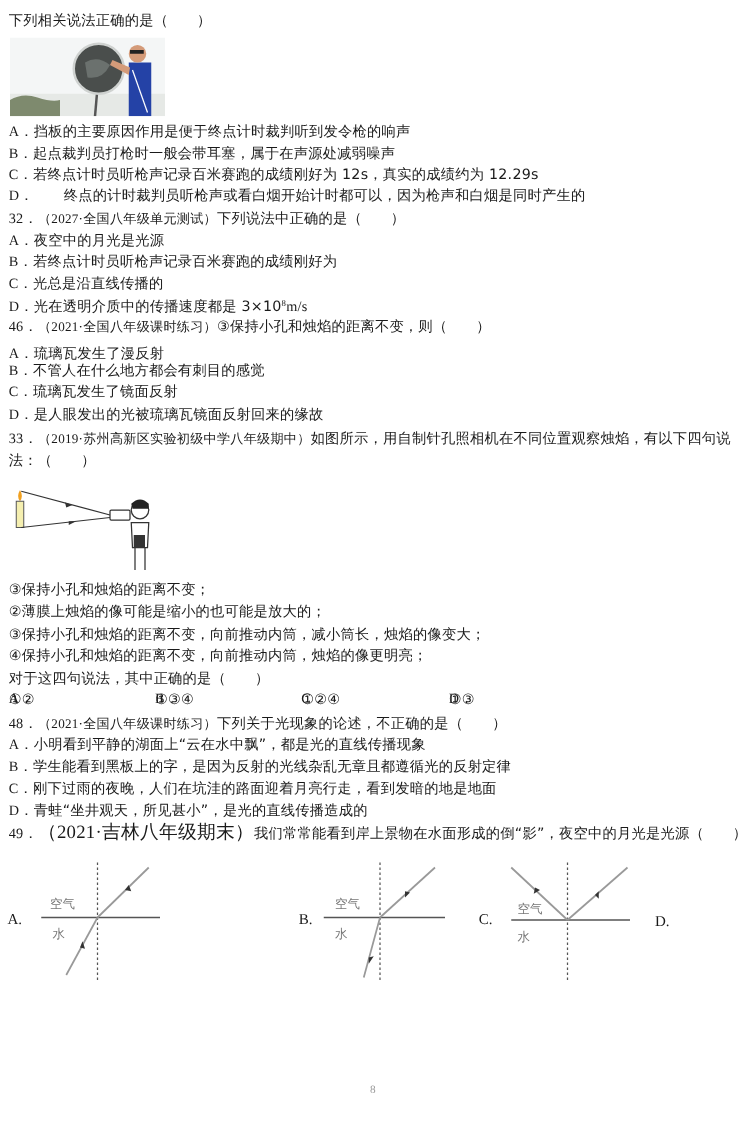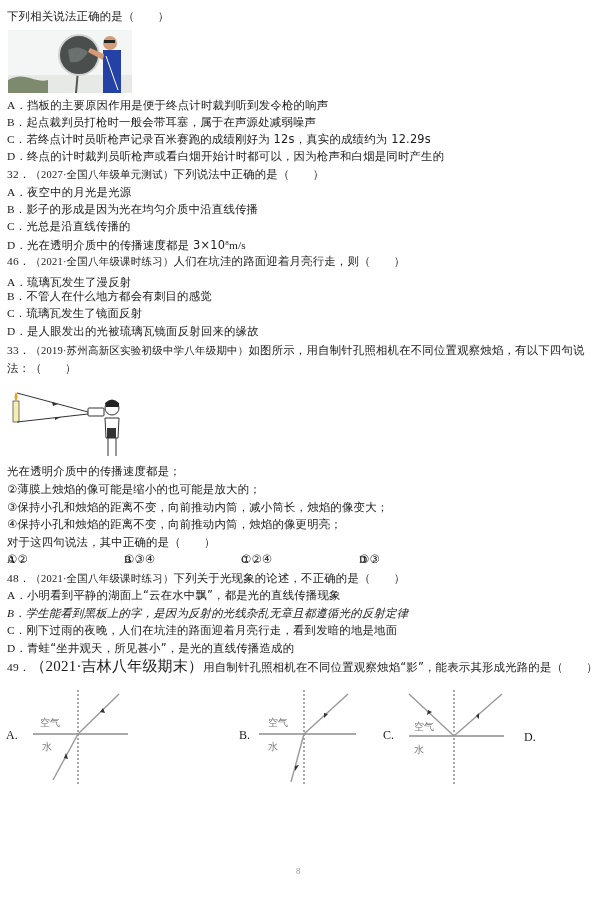--- a/index.html
+++ b/index.html
@@ -38,32 +38,32 @@
     <circle cx="102" cy="13" r="7" fill="#d49b79"></circle>
     <rect x="96" y="10" width="11" height="3" fill="#222"></rect>
     <path d="M96 24 L82 18 L80 22 L95 30 Z" fill="#d49b79"></path>
     <line x1="98" y1="26" x2="110" y2="60" stroke="#fff" stroke-width="1"></line>
   </svg>
 </div>
 
 <div class="line serif" style="top:97px;"><span>A．</span><span style="font-family:'DejaVu Sans',sans-serif;margin-top:28px;">挡板的主要原因作用是便于终点计时裁判听到发令枪的响声</span></div>
 <div class="line serif" style="top:114px;"><span>B．</span><span style="font-family:'DejaVu Sans',sans-serif;text-align:right;">起点裁判员打枪时一般会带耳塞，属于在声源处减弱噪声</span></div>
 <div class="line serif" style="top:131px;"><span>C．</span><span style="font-family:'DejaVu Sans',sans-serif;">若终点计时员听枪声记录百米赛跑的成绩刚好为 12s，真实的成绩约为 12.29s</span></div>
-<div class="line serif" style="top:148px;"><span>D．</span><span style="font-family:'DejaVu Sans',sans-serif;">终点的计时裁判员听枪声或看白烟开始计时都可以，因为枪声和白烟是同时产生的</span></div>
+<div class="line serif" style="top:148px;"><span>D．</span><span style="font-family:'DejaVu Sans',sans-serif;margin-left:24px;">终点的计时裁判员听枪声或看白烟开始计时都可以，因为枪声和白烟是同时产生的</span></div>
 
 <div class="line" style="top:166px;">
   <span class="serif">32．</span><span class="serif" style="font-size:10.5px;">（2027·全国八年级单元测试）</span><span>下列说法中正确的是（　　）</span>
 </div>
 <div class="line" style="top:184px;"><span class="serif">A．</span><span>夜空中的月光是光源</span></div>
-<div class="line" style="top:201px;"><span class="serif">B．</span><span>影子的形成是因为光在均匀介质中沿直线传播</span></div>
+<div class="line" style="top:201px;"><span class="serif">B．</span><span>若终点计时员听枪声记录百米赛跑的成绩刚好为</span></div>
 <div class="line" style="top:218px;"><span class="serif">C．</span><span>光总是沿直线传播的</span></div>
 <div class="line" style="top:235px;"><span class="serif">D．</span><span>光在透明介质中的传播速度都是 3×10</span><sup class="serif">8</sup><span class="serif">m/s</span></div>
 
 <div class="line" style="top:253px;">
-  <span class="serif">46．</span><span class="serif" style="font-size:10.5px;">（2021·全国八年级课时练习）</span><span>人们在坑洼的路面迎着月亮行走，则（　　）</span>
+  <span class="serif">46．</span><span class="serif" style="font-size:10.5px;">（2021·全国八年级课时练习）</span><span>③保持小孔和烛焰的距离不变，则（　　）</span>
 </div>
 <div class="line" style="top:254px;margin-top:20px;"><span class="serif">A．</span><span>琉璃瓦发生了漫反射</span></div>
 <div class="line" style="top:288px;"><span class="serif">B．</span><span>不管人在什么地方都会有刺目的感觉</span></div>
 <div class="line" style="top:305px;"><span class="serif">C．</span><span>琉璃瓦发生了镜面反射</span></div>
 <div class="line" style="top:323px;"><span class="serif">D．</span><span>是人眼发出的光被琉璃瓦镜面反射回来的缘故</span></div>
 
 <div class="line" style="top:342px;">
   <span class="serif">33．</span><span class="serif" style="font-size:10.5px;">（2019·苏州高新区实验初级中学八年级期中）</span><span>如图所示，用自制针孔照相机在不同位置观察烛焰，有以下四句说</span>
 </div>
 <div class="line" style="top:360px;">法：（　　）</div>
@@ -79,21 +79,21 @@
     <rect x="80" y="20" width="16" height="8" rx="1" fill="#fff" stroke="#333" stroke-width="1"></rect>
     <circle cx="104" cy="20" r="7" fill="#fff" stroke="#333" stroke-width="1"></circle>
     <path d="M97 15 Q104 8 111 15 L111 19 L98 19 Z" fill="#222"></path>
     <path d="M97 30 L111 30 L110 50 L98 50 Z" fill="#fff" stroke="#333" stroke-width="1"></path>
     <rect x="99" y="40" width="9" height="10" fill="#333"></rect>
     <line x1="100" y1="50" x2="100" y2="68" stroke="#333" stroke-width="1"></line>
     <line x1="108" y1="50" x2="108" y2="68" stroke="#333" stroke-width="1"></line>
   </svg>
 </div>
 
-<div class="line" style="top:463px;">光在透明介质中的传播速度都是；</div>
+<div class="line" style="top:463px;">③保持小孔和烛焰的距离不变；</div>
 <div class="line" style="top:481px;">②薄膜上烛焰的像可能是缩小的也可能是放大的；</div>
 <div class="line" style="top:499px;">③保持小孔和烛焰的距离不变，向前推动内筒，减小筒长，烛焰的像变大；</div>
 <div class="line" style="top:516px;">④保持小孔和烛焰的距离不变，向前推动内筒，烛焰的像更明亮；</div>
 <div class="line" style="top:534px;">对于这四句说法，其中正确的是（　　）</div>
 <div class="line opt-row" style="top:551px; width:590px; height:17px;">
   <span style="left:0;">
       <span class="serif">A．</span>
       <span>①②</span>
     </span>
   <span style="left:117px;">
@@ -107,26 +107,26 @@
   <span style="left:352px;">
       <span class="serif">D．</span>
       <span>①③</span>
     </span>
 </div>
 
 <div class="line" style="top:570px;">
   <span class="serif">48．</span><span class="serif" style="font-size:10.5px;">（2021·全国八年级课时练习）</span><span>下列关于光现象的论述，不正确的是（　　）</span>
 </div>
 <div class="line" style="top:587px;"><span class="serif">A．</span><span>小明看到平静的湖面上“云在水中飘”，都是光的直线传播现象</span></div>
-<div class="line" style="top:605px;font-style:italic;"><span class="serif">B．</span><span>学生能看到黑板上的字，是因为反射的光线杂乱无章且都遵循光的反射定律</span></div>
+<div class="line" style="top:605px;"><span class="serif">B．</span><span>学生能看到黑板上的字，是因为反射的光线杂乱无章且都遵循光的反射定律</span></div>
 <div class="line" style="top:622px;"><span class="serif">C．</span><span>刚下过雨的夜晚，人们在坑洼的路面迎着月亮行走，看到发暗的地是地面</span></div>
 <div class="line" style="top:640px;"><span class="serif">D．</span><span>青蛙“坐井观天，所见甚小”，是光的直线传播造成的</span></div>
 
 <div class="line" style="top:658px;">
-  <span class="serif">49．</span><span class="serif" style="font-size:15px;">（2021·吉林八年级期末）</span><span>用自制针孔照相机在不同位置观察烛焰“影”，能表示其形成光路的是（　　）</span>
+  <span class="serif">49．</span><span class="serif" style="font-size:15px;">（2021·吉林八年级期末）</span><span>我们常常能看到岸上景物在水面形成的倒“影”，夜空中的月光是光源（　　）</span>
 </div>
 
 <div class="fig" style="left:6px; top:728px; font-family:'Liberation Serif',serif; font-size:12px;">A.</div>
 <div class="fig" style="left:30px; top:686px; width:100px; height:100px;">
   <svg width="100" height="100" viewBox="0 0 100 100">
     <line x1="48" y1="4" x2="48" y2="98" stroke="#555" stroke-width="1" stroke-dasharray="2,2"></line>
     <line x1="3" y1="48" x2="98" y2="48" stroke="#555" stroke-width="1.2"></line>
     <line x1="23" y1="94" x2="48" y2="48" stroke="#999" stroke-width="1.4"></line>
     <line x1="48" y1="48" x2="89" y2="8" stroke="#999" stroke-width="1.4"></line>
     <polygon points="36,67 38,73 34,72" fill="#333"></polygon>

